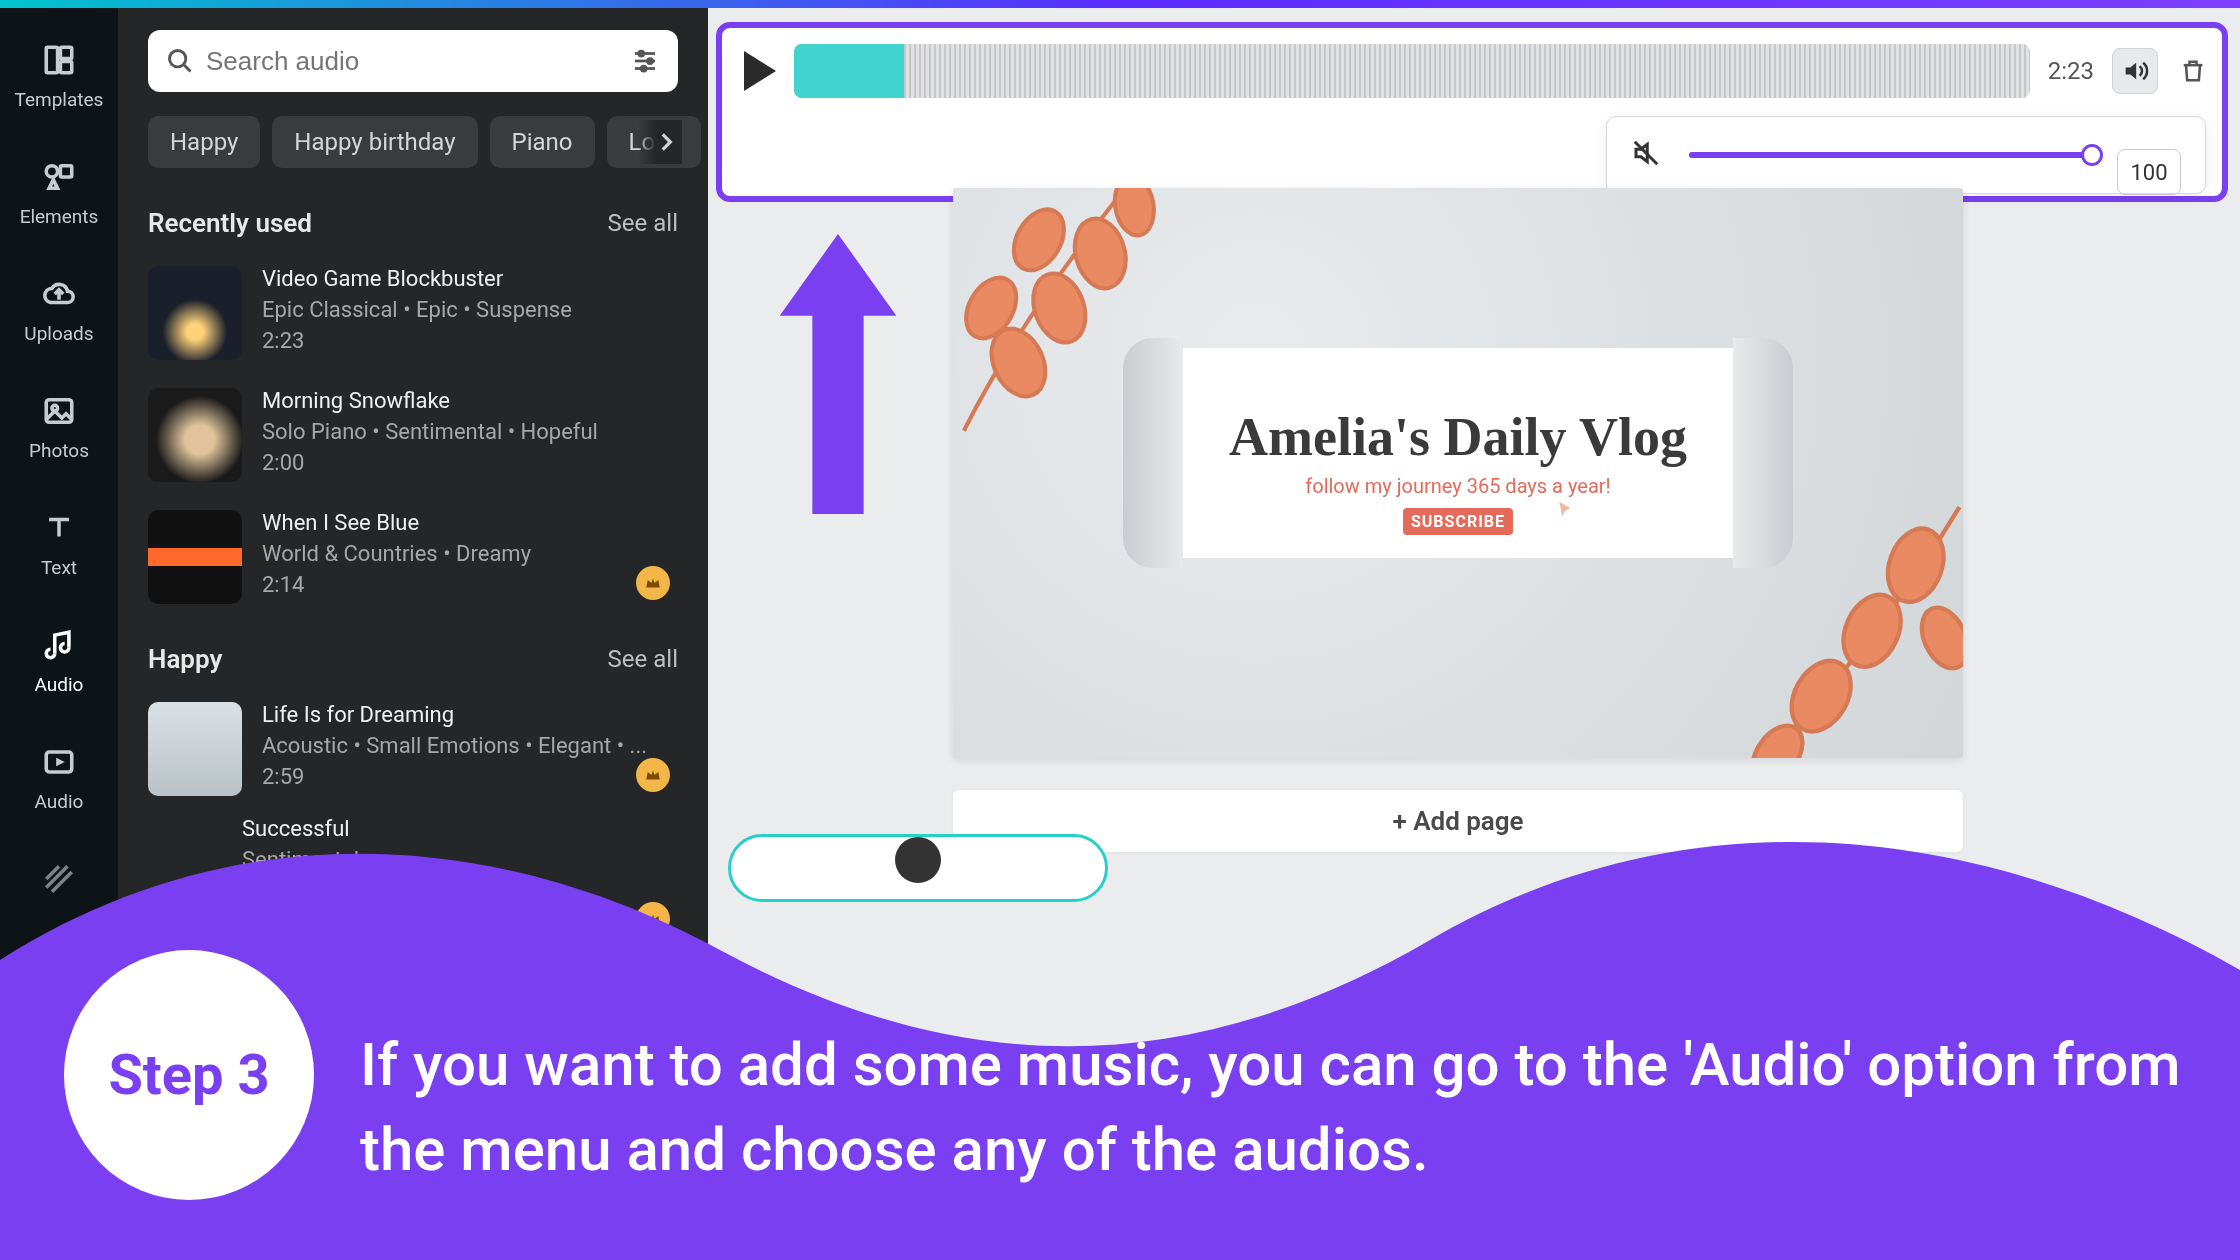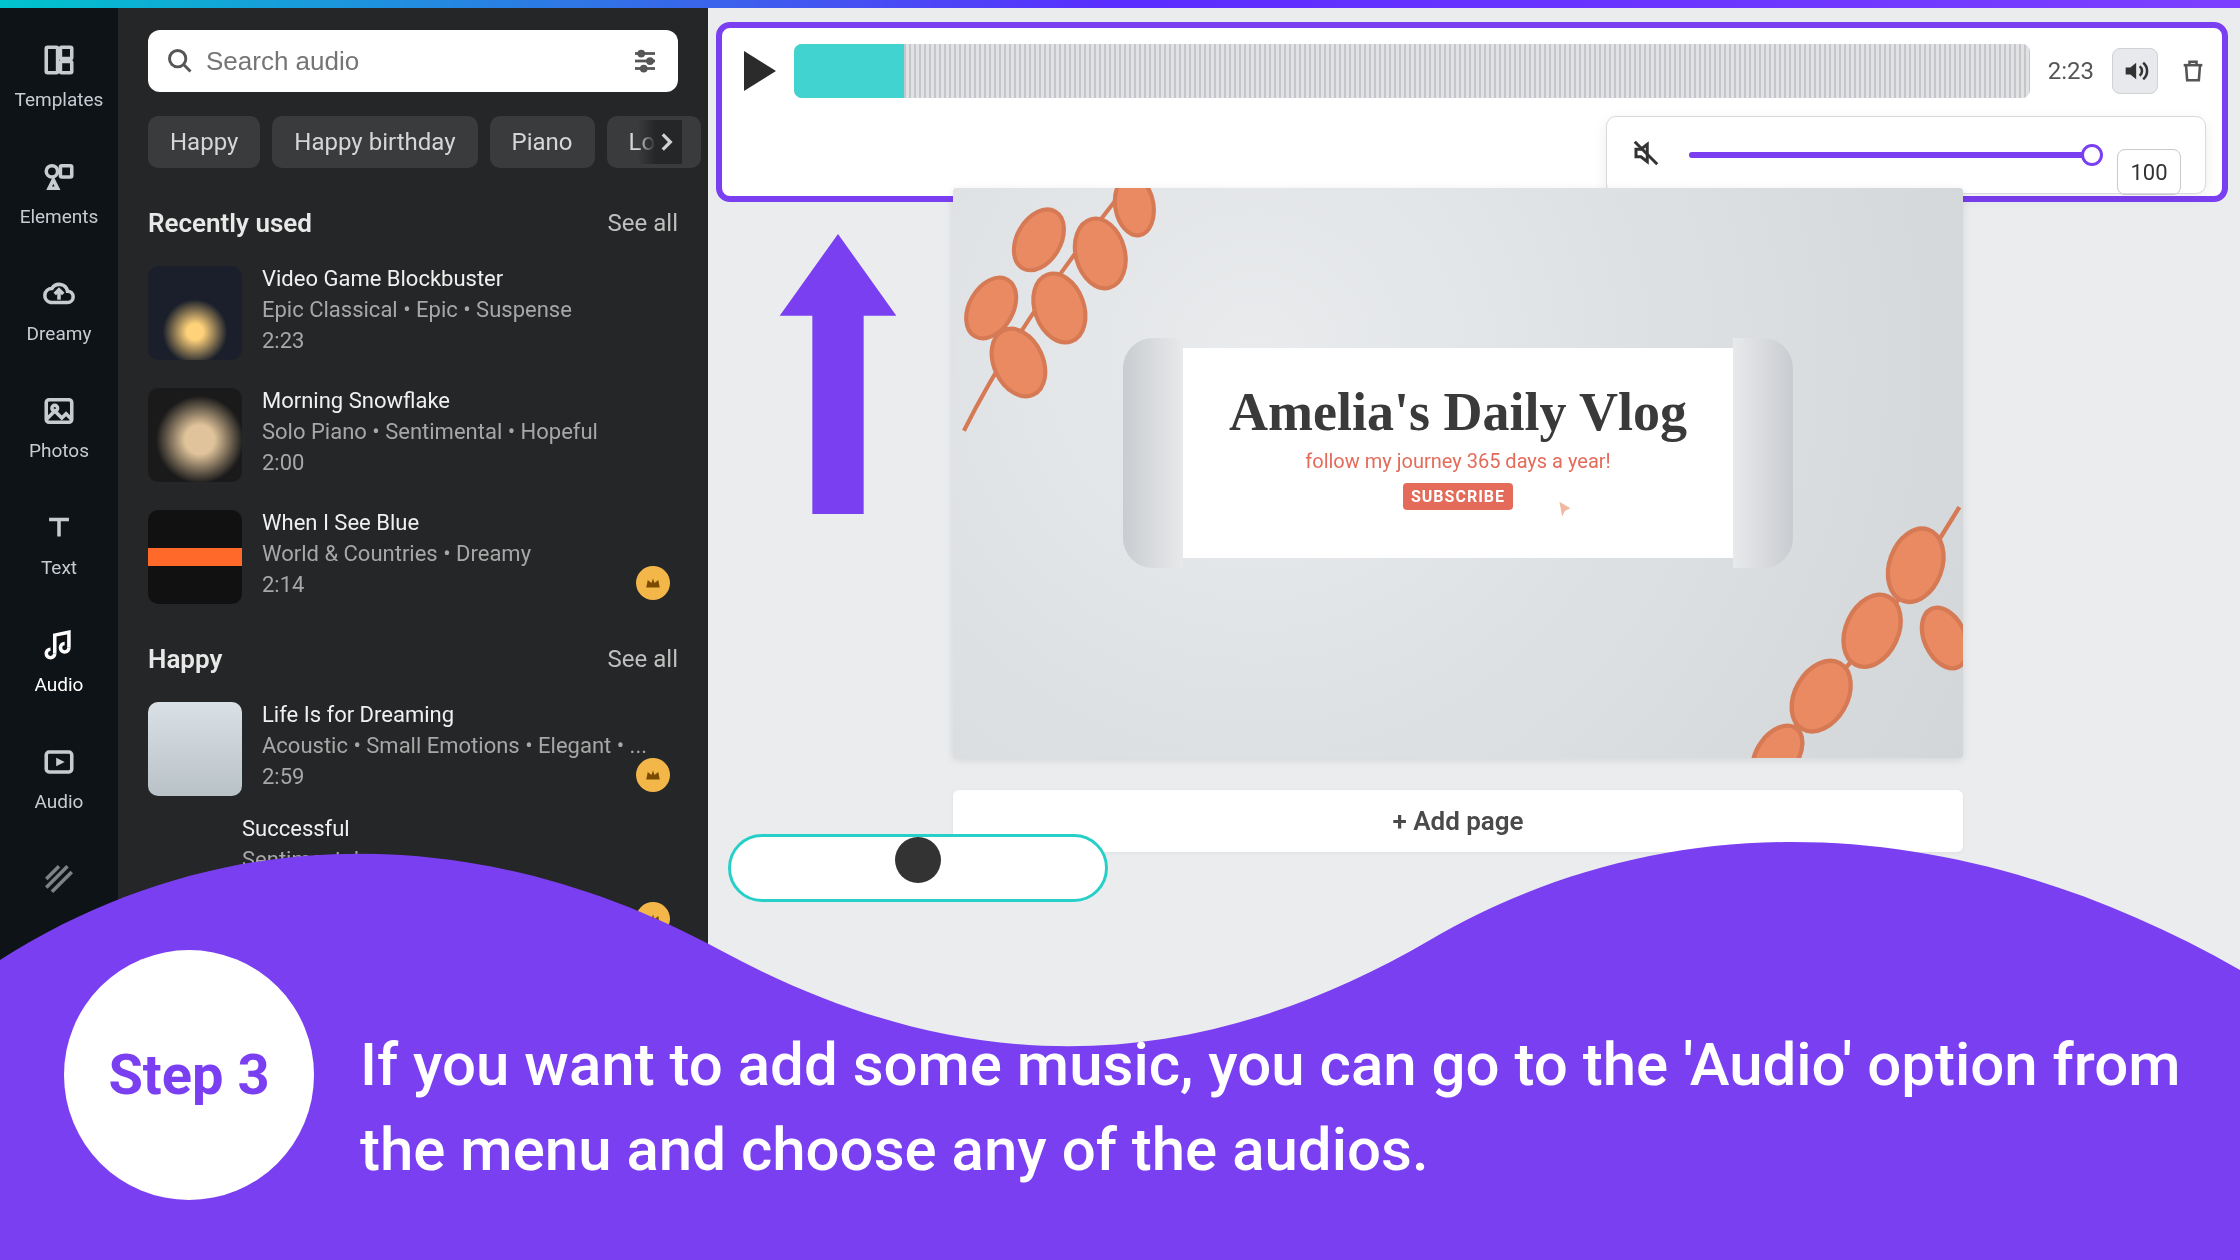--- a/index.html
+++ b/index.html
@@ -115,21 +115,21 @@
   .page::before { content:""; position:absolute; inset:0; background: radial-gradient(circle at 30% 30%, #e9ebed, #d2d6d9); }
   .leaf1 { position:absolute; left:-20px; top:-30px; width:280px; height:300px; }
   .leaf2 { position:absolute; right:-30px; bottom:-40px; width:300px; height:320px; }
   .leaf1 svg, .leaf2 svg { width:100%; height:100%; }
   .torn {
     position:absolute; left:220px; top:160px; width:570px; height:210px;
     background:#fff; border-radius: 8px;
   }
   .torn::before { content:""; position:absolute; left:-50px; top:-10px; width:60px; height:230px; background:linear-gradient(90deg,#c9ccd0,#e8e9eb); border-radius: 30px 0 0 30px; }
   .torn::after  { content:""; position:absolute; right:-50px; top:-10px; width:60px; height:230px; background:linear-gradient(270deg,#c9ccd0,#e8e9eb); border-radius: 0 30px 30px 0; }
-  .torn .title { font-family: "Brush Script MT", cursive; font-size: 54px; color:#3a3a3a; text-align:center; padding-top: 33px; font-weight: 600; }
+  .torn .title { font-family: "Brush Script MT", cursive; font-size: 54px; color:#3a3a3a; text-align:center; padding-top: 58px; font-weight: 600; }
   .torn .sub { text-align:center; color:#e46b5a; font-size: 20px; margin-top: 6px; }
   .torn .subbtn { display:block; margin: 10px auto 0; width: 110px; text-align:center; background:#e46b5a; color:#fff; font-size:16px; font-weight:700; padding:4px 0; border-radius:4px; letter-spacing:1px; }
   .torn .cursor { position:absolute; left: 380px; top: 152px; width: 22px; height: 22px; }
   .torn .cursor svg { fill:#f0b9a2; }
 
   .regen { position:absolute; right: 280px; top: 204px; width:52px; height:52px; border-radius:50%; background:#fff; border:1px solid #d6d6da; display:flex; align-items:center; justify-content:center; color:#333; cursor:pointer; }
 
   .addpage {
     position:absolute; left: 245px; top: 782px; width:1010px; height:62px;
     background:#fff; border-radius:6px; display:flex; align-items:center; justify-content:center;
@@ -192,21 +192,21 @@
     <span>Elements</span>
   </div>
   <div class="rail-item">
     <div class="ricon">
       <svg viewBox="0 0 24 24" width="34" height="34">
           <path d="M6 18a5 5 0 0 1 1-9.9A6 6 0 0 1 18 10a4 4 0 0 1 0 8H6z"></path>
           <path d="M12 16V9"></path>
           <path d="M9 12l3-3 3 3"></path>
         </svg>
     </div>
-    <span>Dreamy</span>
+    <span>Uploads</span>
   </div>
   <div class="rail-item">
     <div class="ricon">
       <svg viewBox="0 0 24 24" width="34" height="34">
           <rect x="3" y="4" width="18" height="16" rx="2"></rect>
           <circle cx="9" cy="10" r="2"></circle>
           <path d="M3 18l6-6 5 5 3-3 4 4"></path>
         </svg>
     </div>
     <span>Photos</span>

